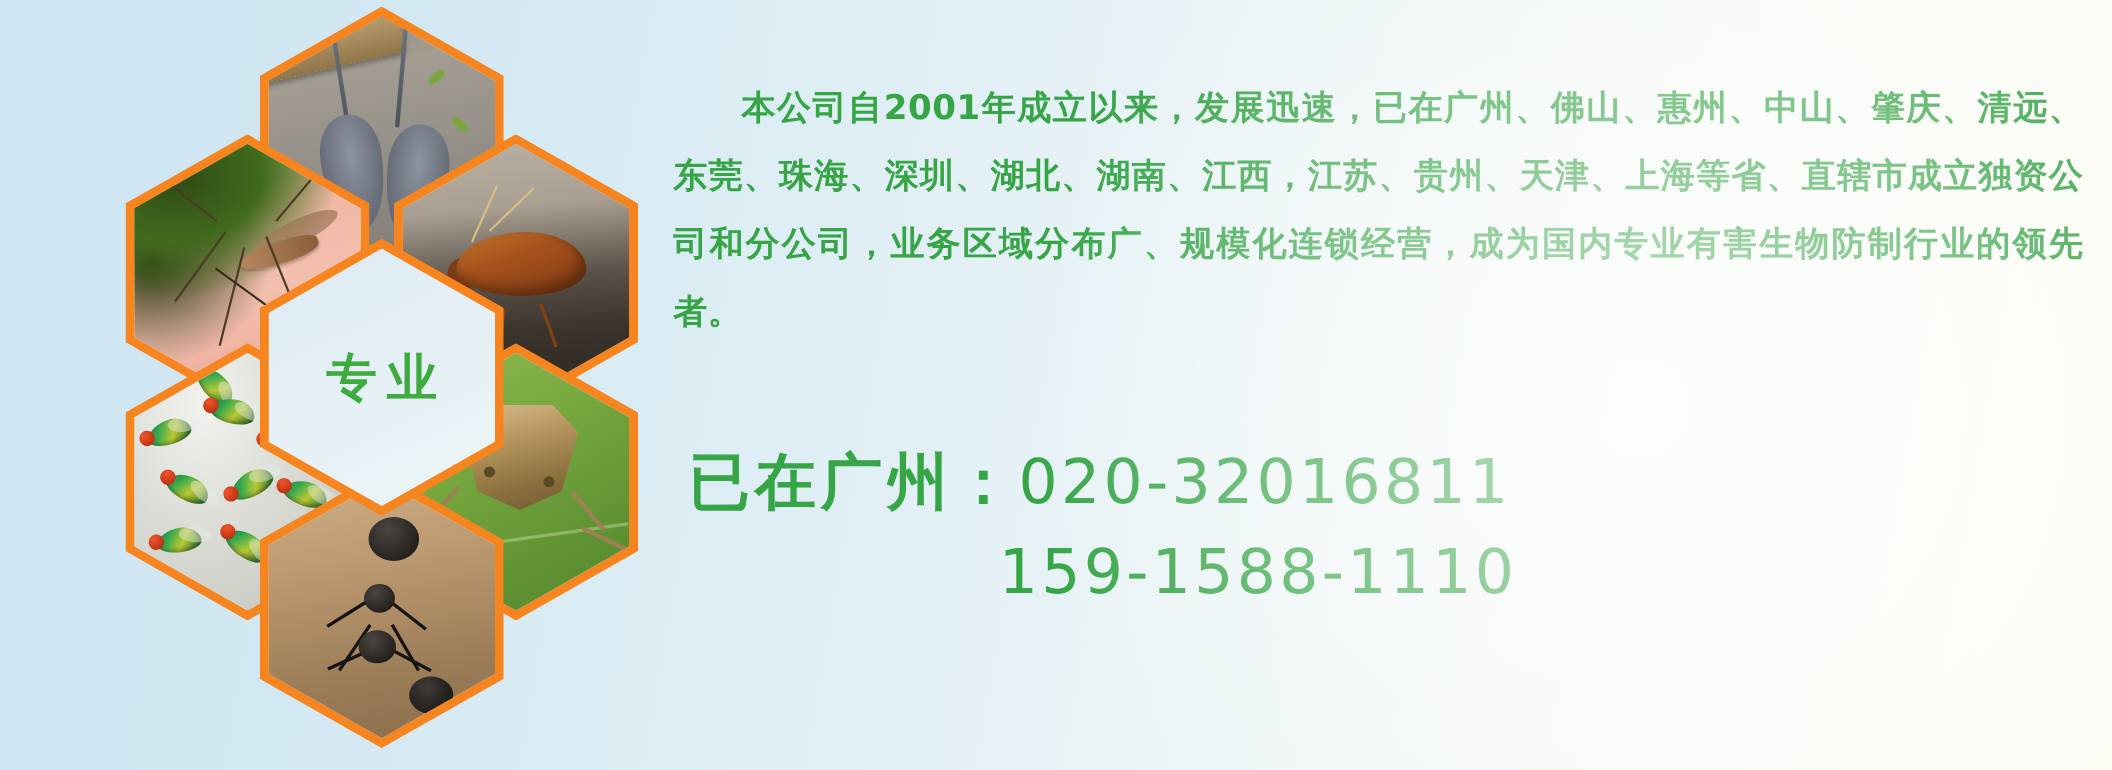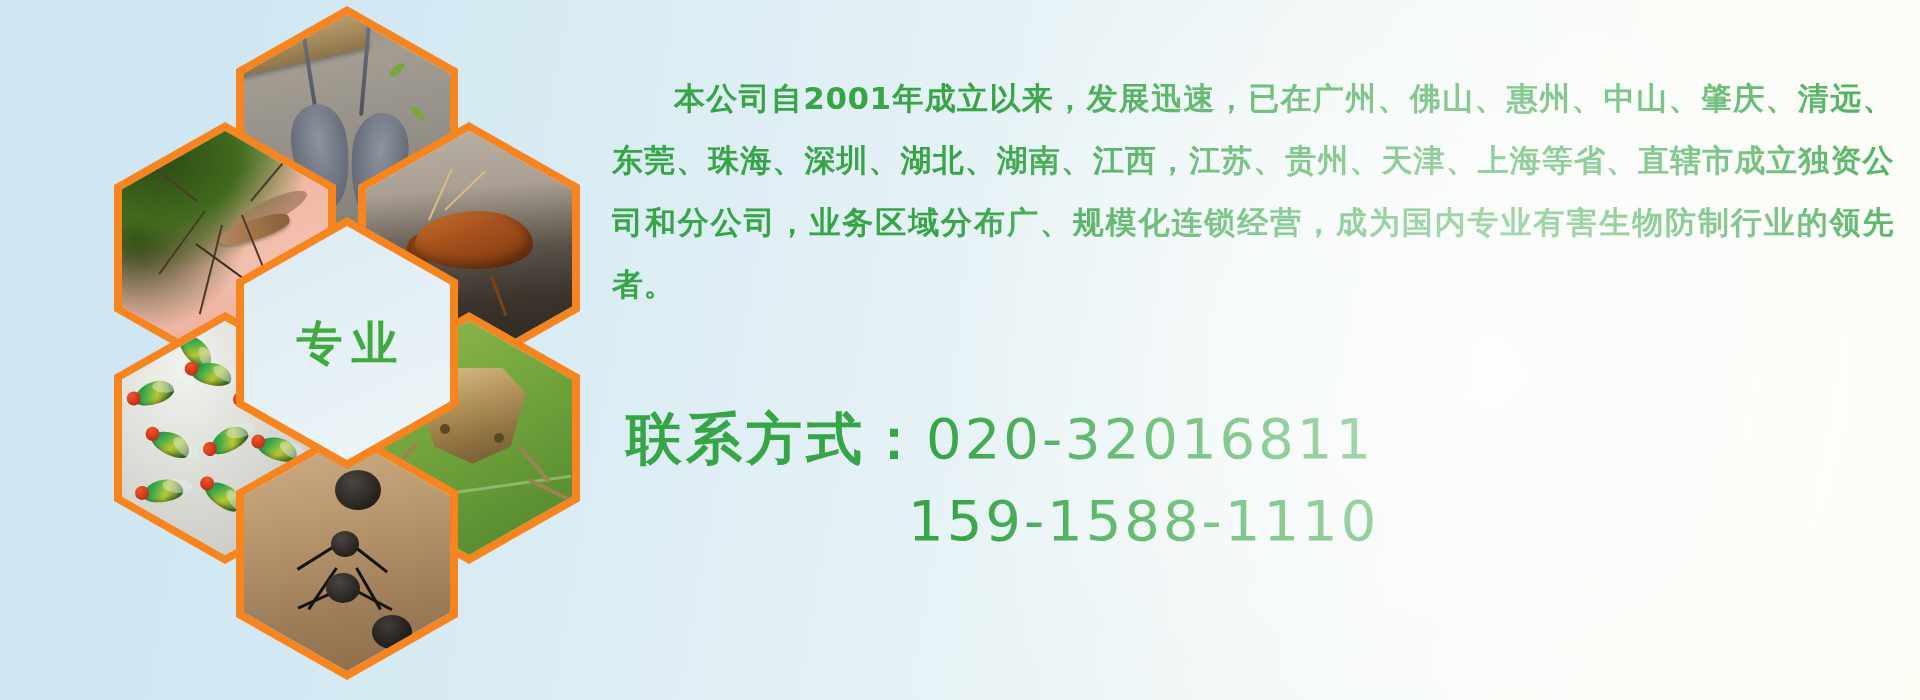--- a/index.html
+++ b/index.html
@@ -504,21 +504,21 @@
     </div>
 
   </div>
 
   <div class="copy">
 
     <p class="intro">本公司自2001年成立以来，发展迅速，已在广州、佛山、惠州、中山、肇庆、清远、东莞、珠海、深圳、湖北、湖南、江西，江苏、贵州、天津、上海等省、直辖市成立独资公司和分公司，业务区域分布广、规模化连锁经营，成为国内专业有害生物防制行业的领先者。</p>
 
     <div class="contact">
       <div class="contact-line row1">
-        <span class="contact-label">联系方式：</span><span class="contact-number">020-32016811</span>
+        <span class="contact-label">已在广州：</span><span class="contact-number">020-32016811</span>
       </div>
       <div class="contact-line row2">
         <span class="contact-number">159-1588-1110</span>
       </div>
     </div>
 
   </div>
 
 </div>
 

